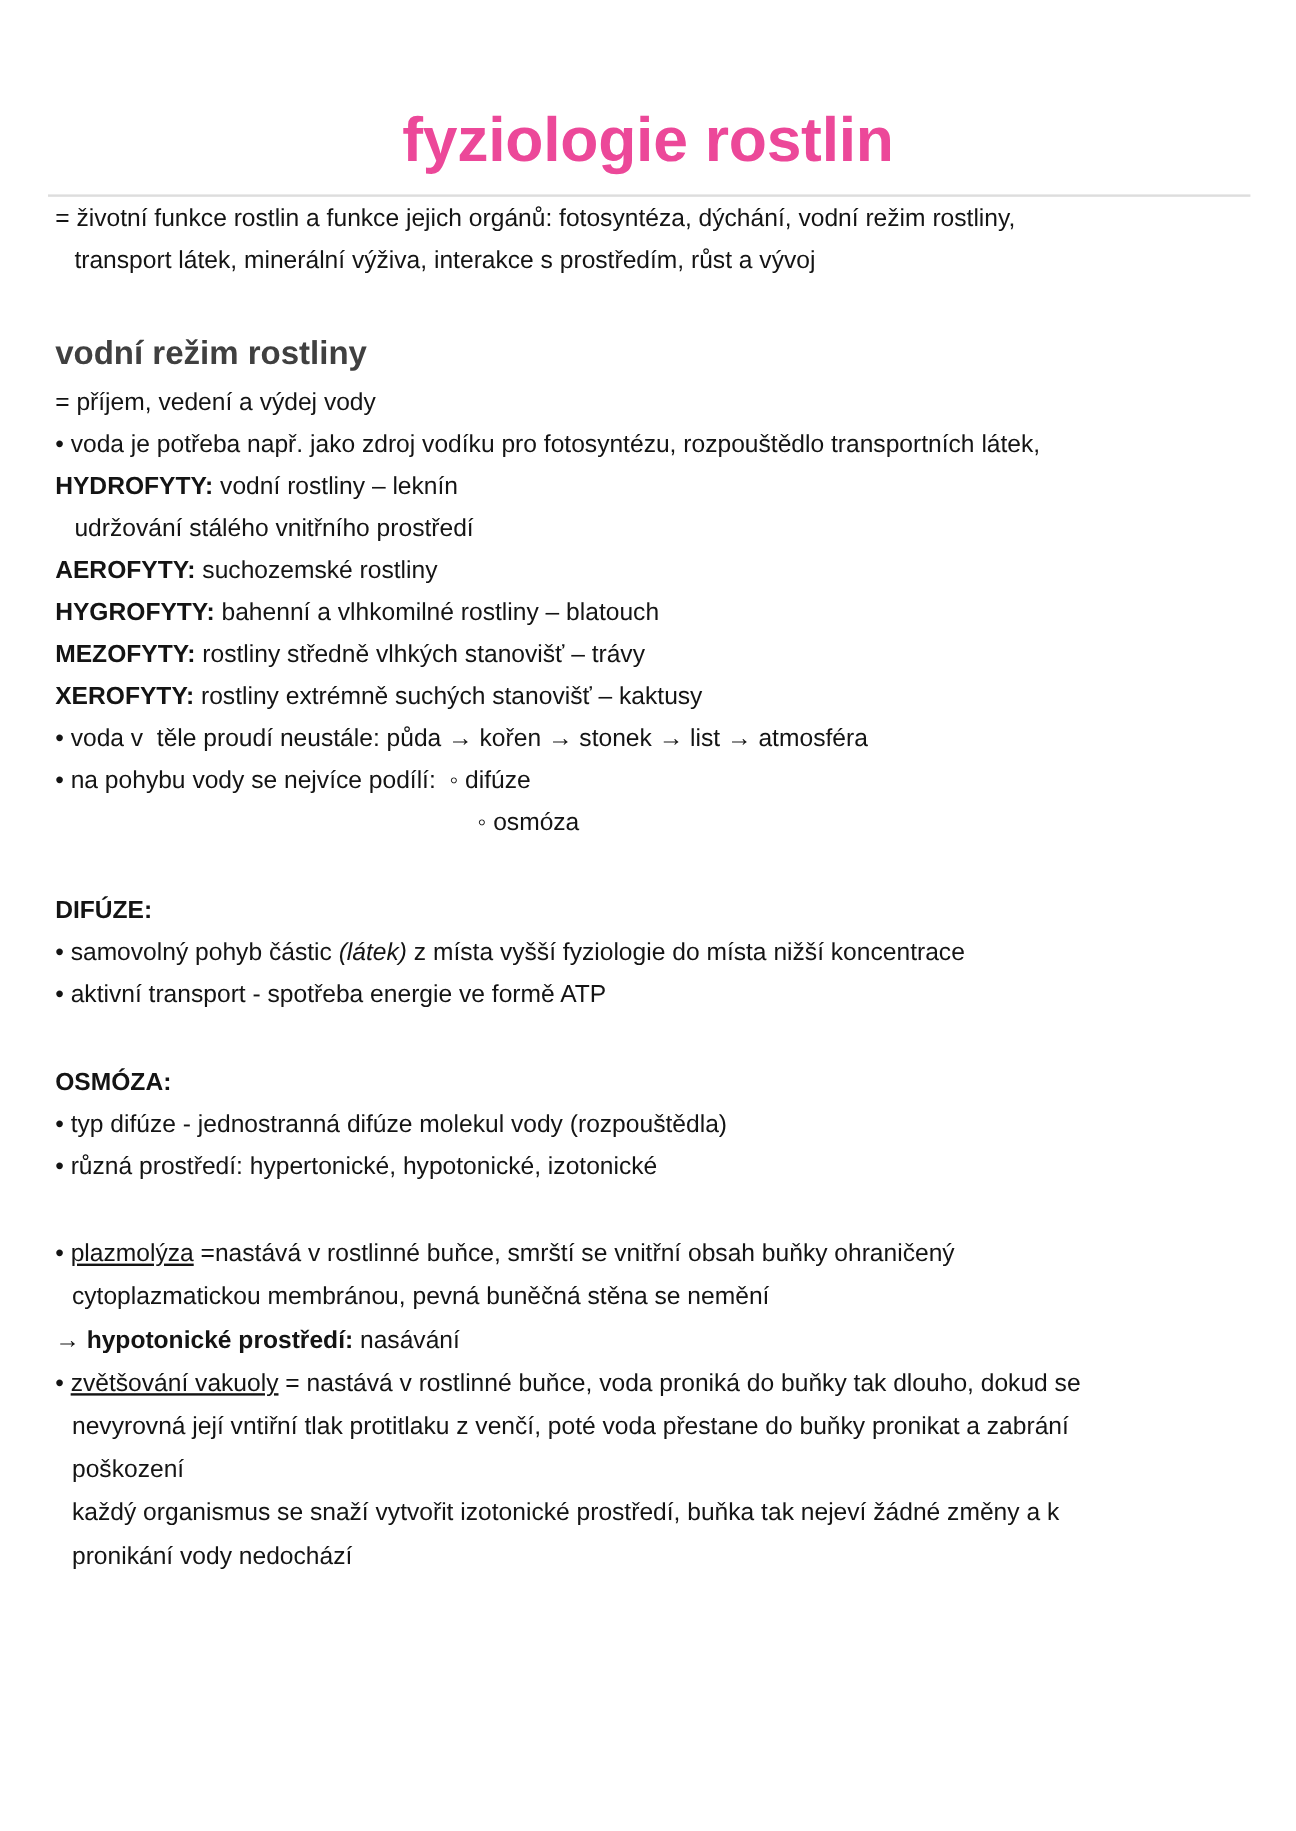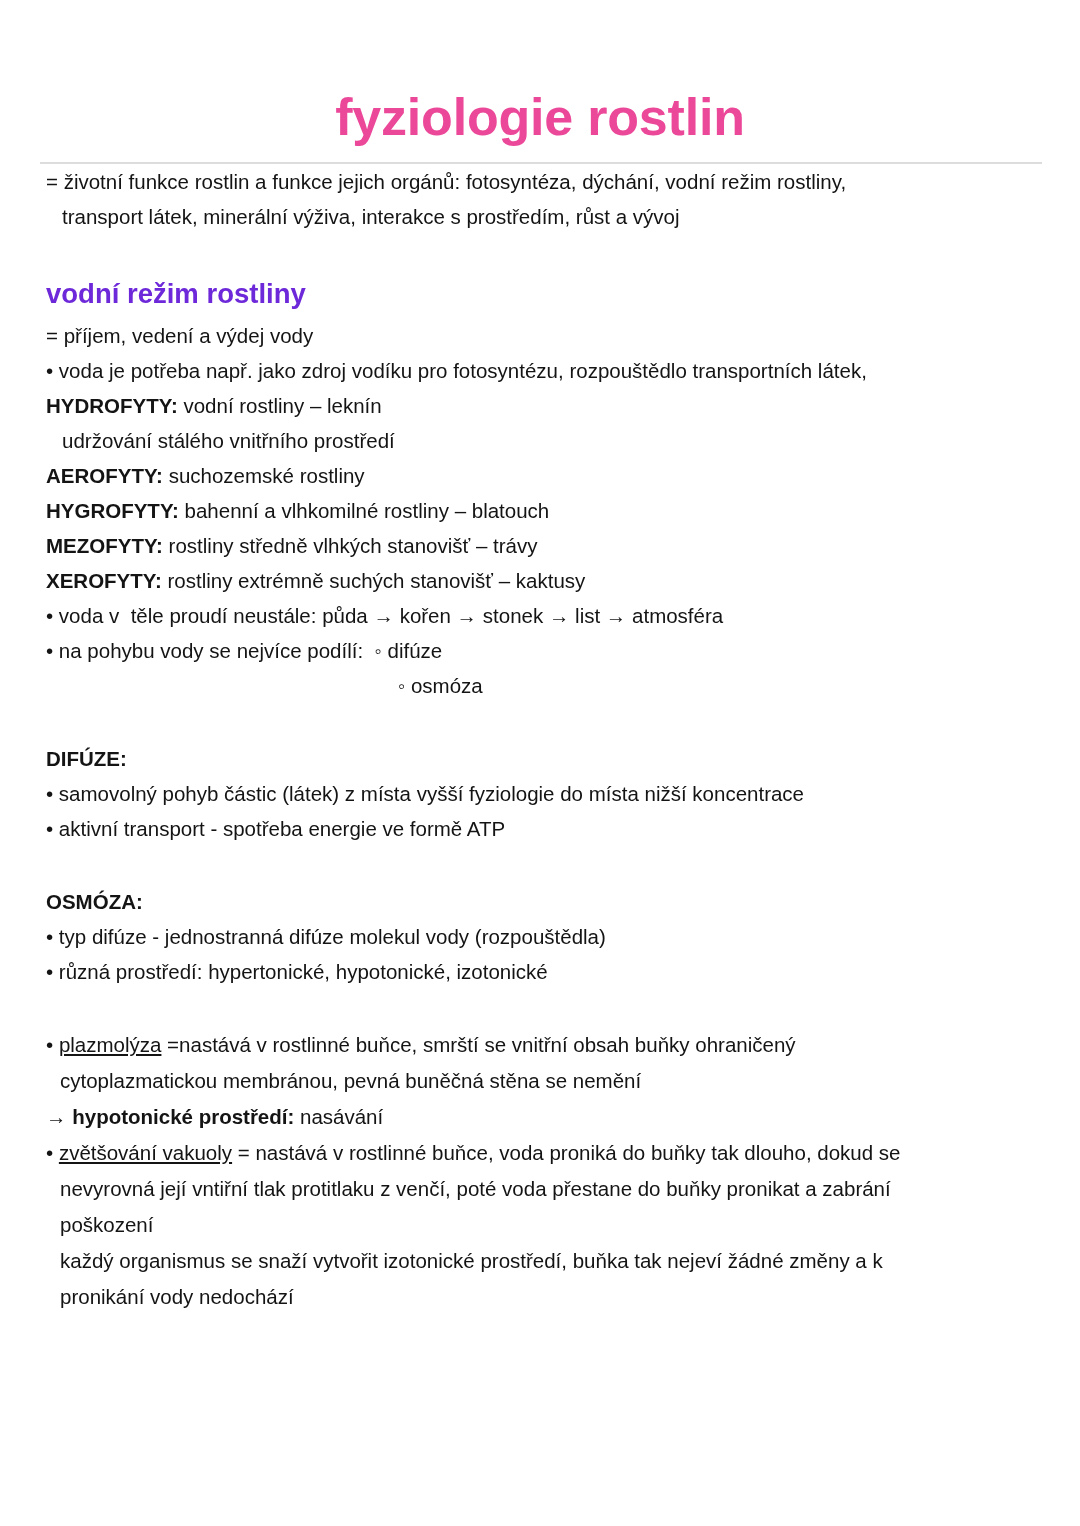--- a/index.html
+++ b/index.html
@@ -66,25 +66,25 @@
   .line.subindent {
     padding-left: 352px;
   }
 
   .h2 {
     margin: 0;
     padding: 0;
     font-size: 27.5px;
     line-height: 48px;
     font-weight: 700;
-    color: #6d28d9;
+    color: #404040;
   }
 
   .b { font-weight: 700; }
-  .i { }
+  .i { font-style: italic; }
   .u { text-decoration: underline; text-underline-offset: 2px; }
   .gap-md { height: 36px; }
   .gap-lg { height: 38px; }
 
   
   .content .loose .line { line-height: 36px; }
 </style>
 </head>
 <body>
 

